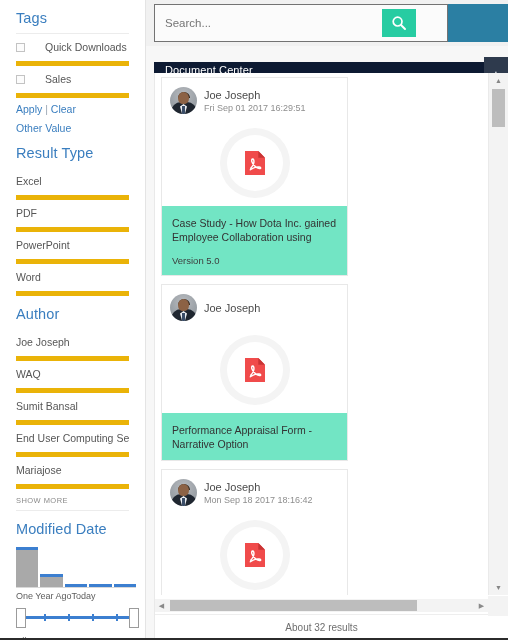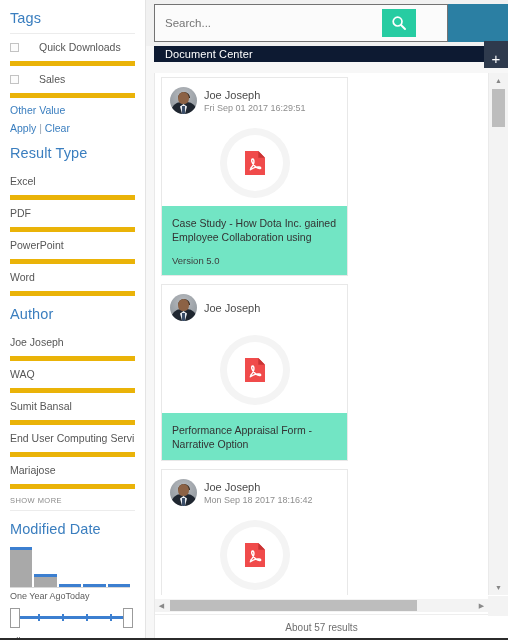--- a/index.html
+++ b/index.html
@@ -15,21 +15,21 @@
     display: flex;
     background: #fdfdfd;
   }
 
   
   .sidebar {
     width: 146px;
     height: 640px;
     background: #ffffff;
     border-right: 1px solid #e4e4e4;
-    padding: 0 10px;
+    padding: 0 16px;
     position: relative;
     overflow: hidden;
     flex: 0 0 146px;
   }
   .facet-title {
     color: #3a7ebf;
     font-size: 14.5px;
     font-weight: normal;
     letter-spacing: .1px;
     padding: 10px 0 7px 0;
@@ -176,21 +176,21 @@
     width: 60px;
     background: #2b7fa3;
     flex: 0 0 60px;
   }
   .doc-center-bar {
     height: 16px;
     background: #0d1a32;
     display: flex;
     align-items: center;
     justify-content: space-between;
-    margin: 0 0 0 8px;
+    margin: 16px 0 0 8px;
     position: relative;
   }
   .doc-center-title {
     color: #ffffff;
     font-size: 11px;
     padding-left: 11px;
     letter-spacing: .1px;
   }
   .doc-center-plus {
     width: 24px; height: 27px;
@@ -403,26 +403,26 @@
 
     <div class="facet-title">Tags</div>
     <div class="facet-row first">
       <span class="cbx"></span>
       <span>Quick Downloads</span>
     </div>
     <div class="facet-row">
       <span class="cbx"></span>
       <span>Sales</span>
     </div>
-    <div class="link-row">Other Value</div>
     <div class="link-row apply">
       <span>Apply</span>
       <span class="sep-dim">|</span>
       <span>Clear</span>
     </div>
+    <div class="link-row">Other Value</div>
 
     <div class="facet-title">Result Type</div>
     <div class="facet-row">
       <span>Excel</span>
     </div>
     <div class="facet-row">
       <span>PDF</span>
     </div>
     <div class="facet-row">
       <span>PowerPoint</span>
@@ -590,18 +590,18 @@
 
       <div class="hscroll">
         <span class="arrow">◀</span>
         <span class="track">
           <span class="thumb"></span>
         </span>
         <span class="arrow">▶</span>
       </div>
       <div class="corner-box"></div>
 
-      <div class="results-footer">About 57 results</div>
+      <div class="results-footer">About 32 results</div>
     </div>
   </section>
 
   <div class="bottom-rule"></div>
 </div>
 
 </body></html>

